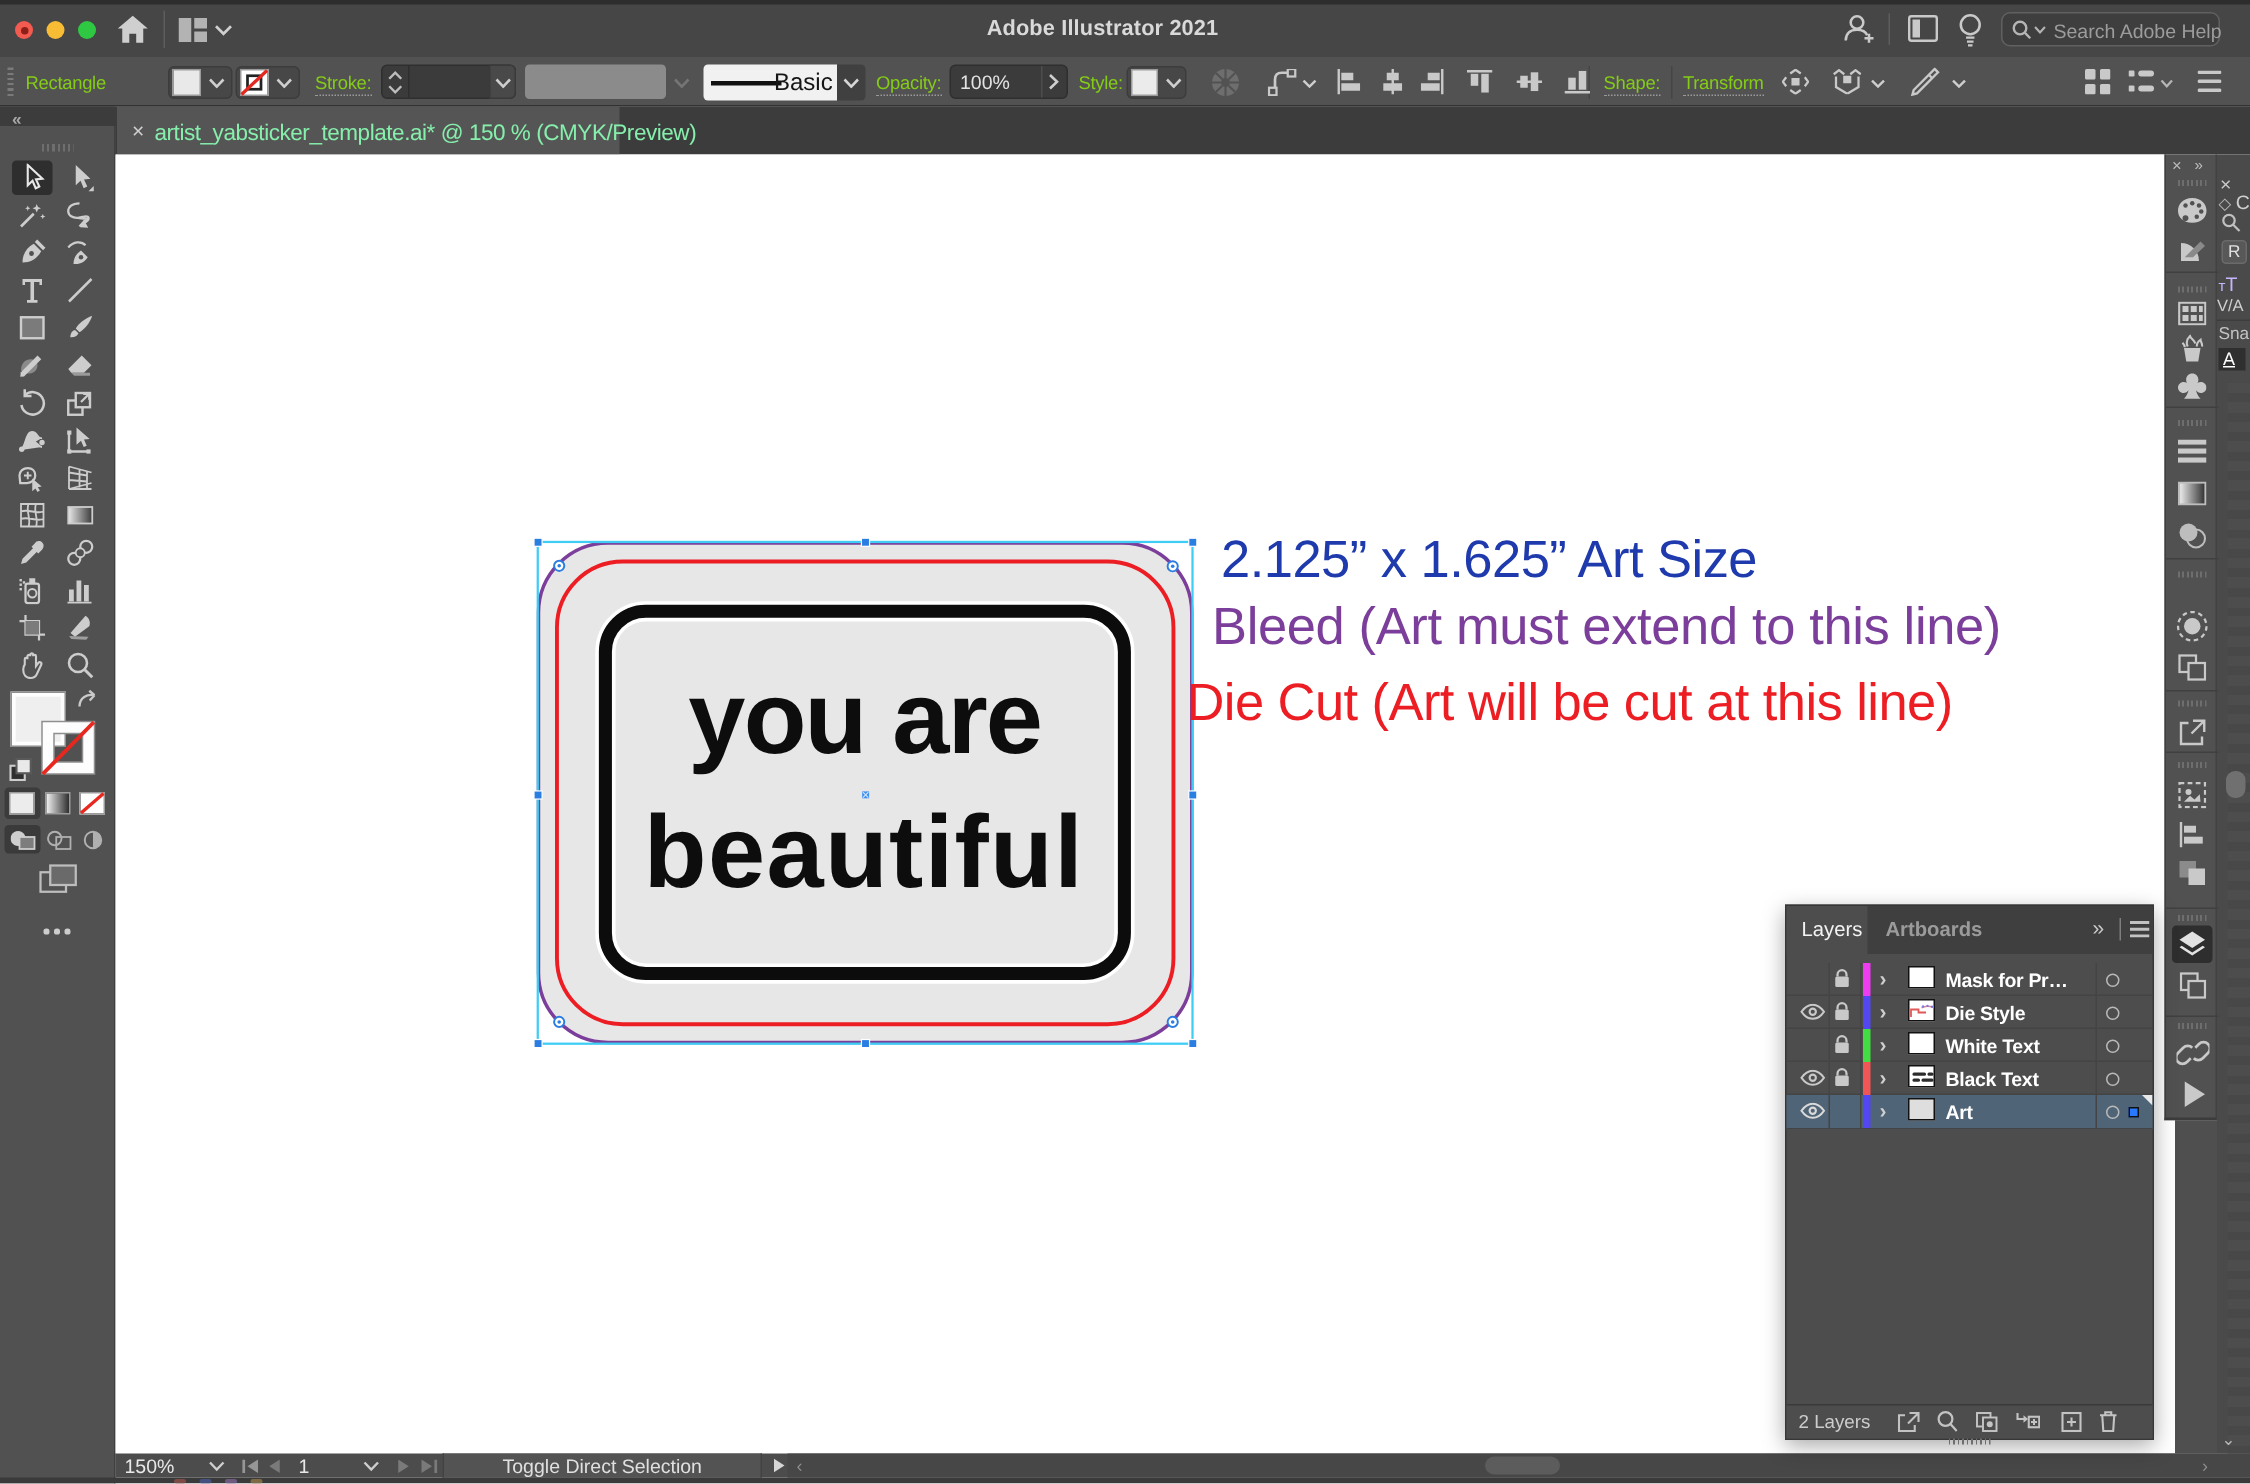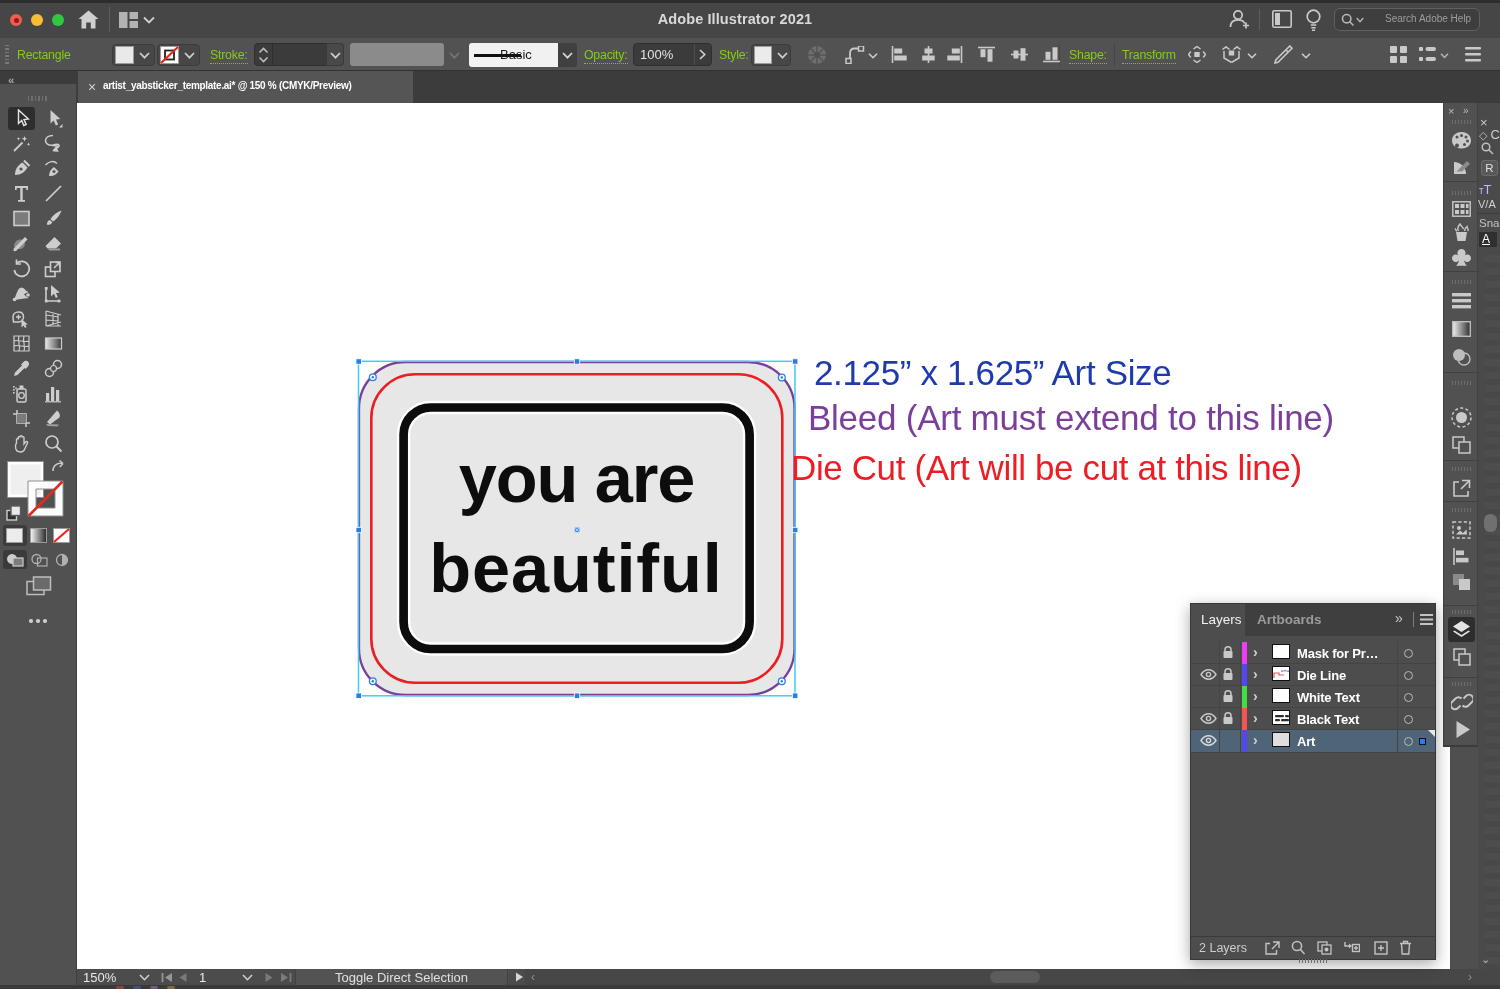--- a/index.html
+++ b/index.html
@@ -17,21 +17,21 @@
   
   #controlbar { left:0; top:38px; width:1500px; height:33px; background:#525252;
     border-bottom:1px solid #323232; }
   .cb-label { color:#84cc16; font-size:12.3px; top:10px; letter-spacing:-0.2px; }
   .dotted-u { border-bottom:1px dotted #9a9a9a; padding-bottom:1px; }
 
   
   #tabbar { left:0; top:71px; width:1500px; height:32px; background:#3c3c3c; }
   #tab { left:78px; top:0; width:335px; height:32px; background:#555555; }
   #tab .x { left:10px; top:8px; color:#cfcfcf; font-size:14px; }
-  #tab .name { left:25px; top:9px; color:#ffffff; font-size:10px; font-weight:700; white-space:nowrap; letter-spacing:-0.3px; }
+  #tab .name { left:25px; top:9px; color:#86efac; font-size:15px; font-weight:400; white-space:nowrap; letter-spacing:-0.3px; }
 
   
   #tools-head { left:0; top:71px; width:77px; height:13px; background:#3c3c3c; }
   #toolbar { left:0; top:84px; width:77px; height:905px; background:#515151;
     border-right:1px solid #3f3f3f; }
 
   
   #canvas { left:77px; top:103px; width:1366px; height:866px; background:#ffffff; }
 
   
@@ -102,21 +102,21 @@
       <path d="M6.7 17 h5.6 M7.3 19.7 h4.4 M8 22.3 h3" stroke="#c9c9c9" stroke-width="1.5"></path>
     </svg>
     <div class="abs" style="left:1334px; top:8px; width:146px; height:23px; border:1.5px solid #606060; border-radius:6px; background:#3e3e3e;"></div>
     <svg class="icon" style="left:1341px; top:13px;" width="14" height="14" viewBox="0 0 14 14">
       <circle cx="5.7" cy="5.7" r="4.2" fill="none" stroke="#b5b5b5" stroke-width="1.6"></circle>
       <path d="M8.8 8.8 L12.5 12.5" stroke="#b5b5b5" stroke-width="1.6"></path>
     </svg>
     <svg class="icon" style="left:1356px; top:17px;" width="8" height="6" viewBox="0 0 8 6">
       <path d="M0.7 1 L4 4.6 L7.3 1" stroke="#b5b5b5" stroke-width="1.4" fill="none"></path>
     </svg>
-    <div class="abs" style="left:1369px; top:13px; color:#9c9c9c; font-size:10px;margin-left:16px;">Search Adobe Help</div>
+    <div class="abs" style="left:1369px; top:13px; color:#9c9c9c; font-size:13px;">Search Adobe Help</div>
   </div>
   <div class="abs" style="left:0; top:0; width:1500px; height:3px; background:#2d2d2d;"></div>
   <div id="controlbar" class="abs">
     <div class="abs" style="left:5px; top:7px; width:4px; height:19px; background-image:repeating-linear-gradient(#7a7a7a 0 1.5px, transparent 1.5px 3.5px);"></div>
     <div class="cb-label abs" style="left:17px;">Rectangle</div>
 
     <div class="abs" style="left:112px; top:6px; width:43px; height:22px; background:#474747; border:1px solid #3c3c3c; border-radius:4px;"></div>
     <div class="abs" style="left:115px; top:8px; width:19px; height:18px; background:#e9e9e9; border:1px solid #9b9b9b;"></div>
     <svg class="icon" style="left:139px; top:14px;" width="11" height="7" viewBox="0 0 11 7">
         <path d="M1 1 L5.5 5.7 L10 1" stroke="#cecece" stroke-width="1.7" fill="none"></path>
@@ -145,21 +145,21 @@
         <path d="M1 1 L5.5 5.7 L10 1" stroke="#cecece" stroke-width="1.7" fill="none"></path>
       </svg>
 
     <div class="abs" style="left:350px; top:5px; width:94px; height:23px; background:#8b8b8b; border-radius:3px;"></div>
     <svg class="icon" style="left:449px; top:14px;" width="11" height="7" viewBox="0 0 11 7">
         <path d="M1 1 L5.5 5.7 L10 1" stroke="#757575" stroke-width="1.7" fill="none"></path>
       </svg>
 
     <div class="abs" style="left:469px; top:5px; width:89px; height:24px; background:#f1f1f1; border-radius:3px 0 0 3px;"></div>
     <div class="abs" style="left:474px; top:15.5px; width:47px; height:3px; background:#111111;"></div>
-    <div class="abs" style="left:500px; top:9px; color:#161616; font-size:13px;">Basic</div>
+    <div class="abs" style="left:516px; top:9px; color:#161616; font-size:16px;">Basic</div>
     <div class="abs" style="left:558px; top:5px; width:19px; height:24px; background:#404040; border-radius:0 3px 3px 0;"></div>
     <svg class="icon" style="left:562px; top:14px;" width="11" height="7" viewBox="0 0 11 7">
         <path d="M1 1 L5.5 5.7 L10 1" stroke="#d6d6d6" stroke-width="1.7" fill="none"></path>
       </svg>
 
     <div class="cb-label abs dotted-u" style="left:584px;">Opacity:</div>
     <div class="abs" style="left:633px; top:5px; width:79px; height:23px; background:#3b3b3b; border:1px solid #2f2f2f; border-radius:4px;"></div>
     <div class="abs" style="left:640px; top:9px; color:#e3e3e3; font-size:13px;">100%</div>
     <div class="abs" style="left:694px; top:6px; width:1px; height:21px; background:#4e4e4e;"></div>
     <svg class="icon" style="left:699px; top:11px;" width="7" height="11" viewBox="0 0 7 11">
@@ -771,21 +771,21 @@
         <div class="larr">›</div>
         <div class="thumb">
             <svg width="18" height="15" viewBox="0 0 18 15">
               <path d="M1 11 L1 6 H6 V8 H11" fill="none" stroke="#e05959" stroke-width="1.2"></path>
               <path d="M8 5 C10 3.5 13 3.5 16 4.5" fill="none" stroke="#e08787" stroke-width="1"></path>
               <circle cx="9" cy="4" r="0.8" fill="#7a7af0"></circle>
               <circle cx="12" cy="3.6" r="0.8" fill="#7a7af0"></circle>
               <circle cx="15" cy="4.2" r="0.8" fill="#7a7af0"></circle>
             </svg>
           </div>
-        <div class="lname">Die Line</div>
+        <div class="lname">Die Style</div>
         <div class="sep2"></div>
           <div class="ltarget"></div>
       </div>
 
       <div class="abs lrow" style="top:44px;">
         <div class="lock">
             <svg width="12" height="13" viewBox="0 0 12 13">
               <path d="M3 5 V3.8 A3 3 0 0 1 9 3.8 V5" fill="none" stroke="#c9c9c9" stroke-width="1.5"></path>
               <rect x="1.5" y="5" width="9" height="7" rx="1" fill="#c9c9c9"></rect>
             </svg>

